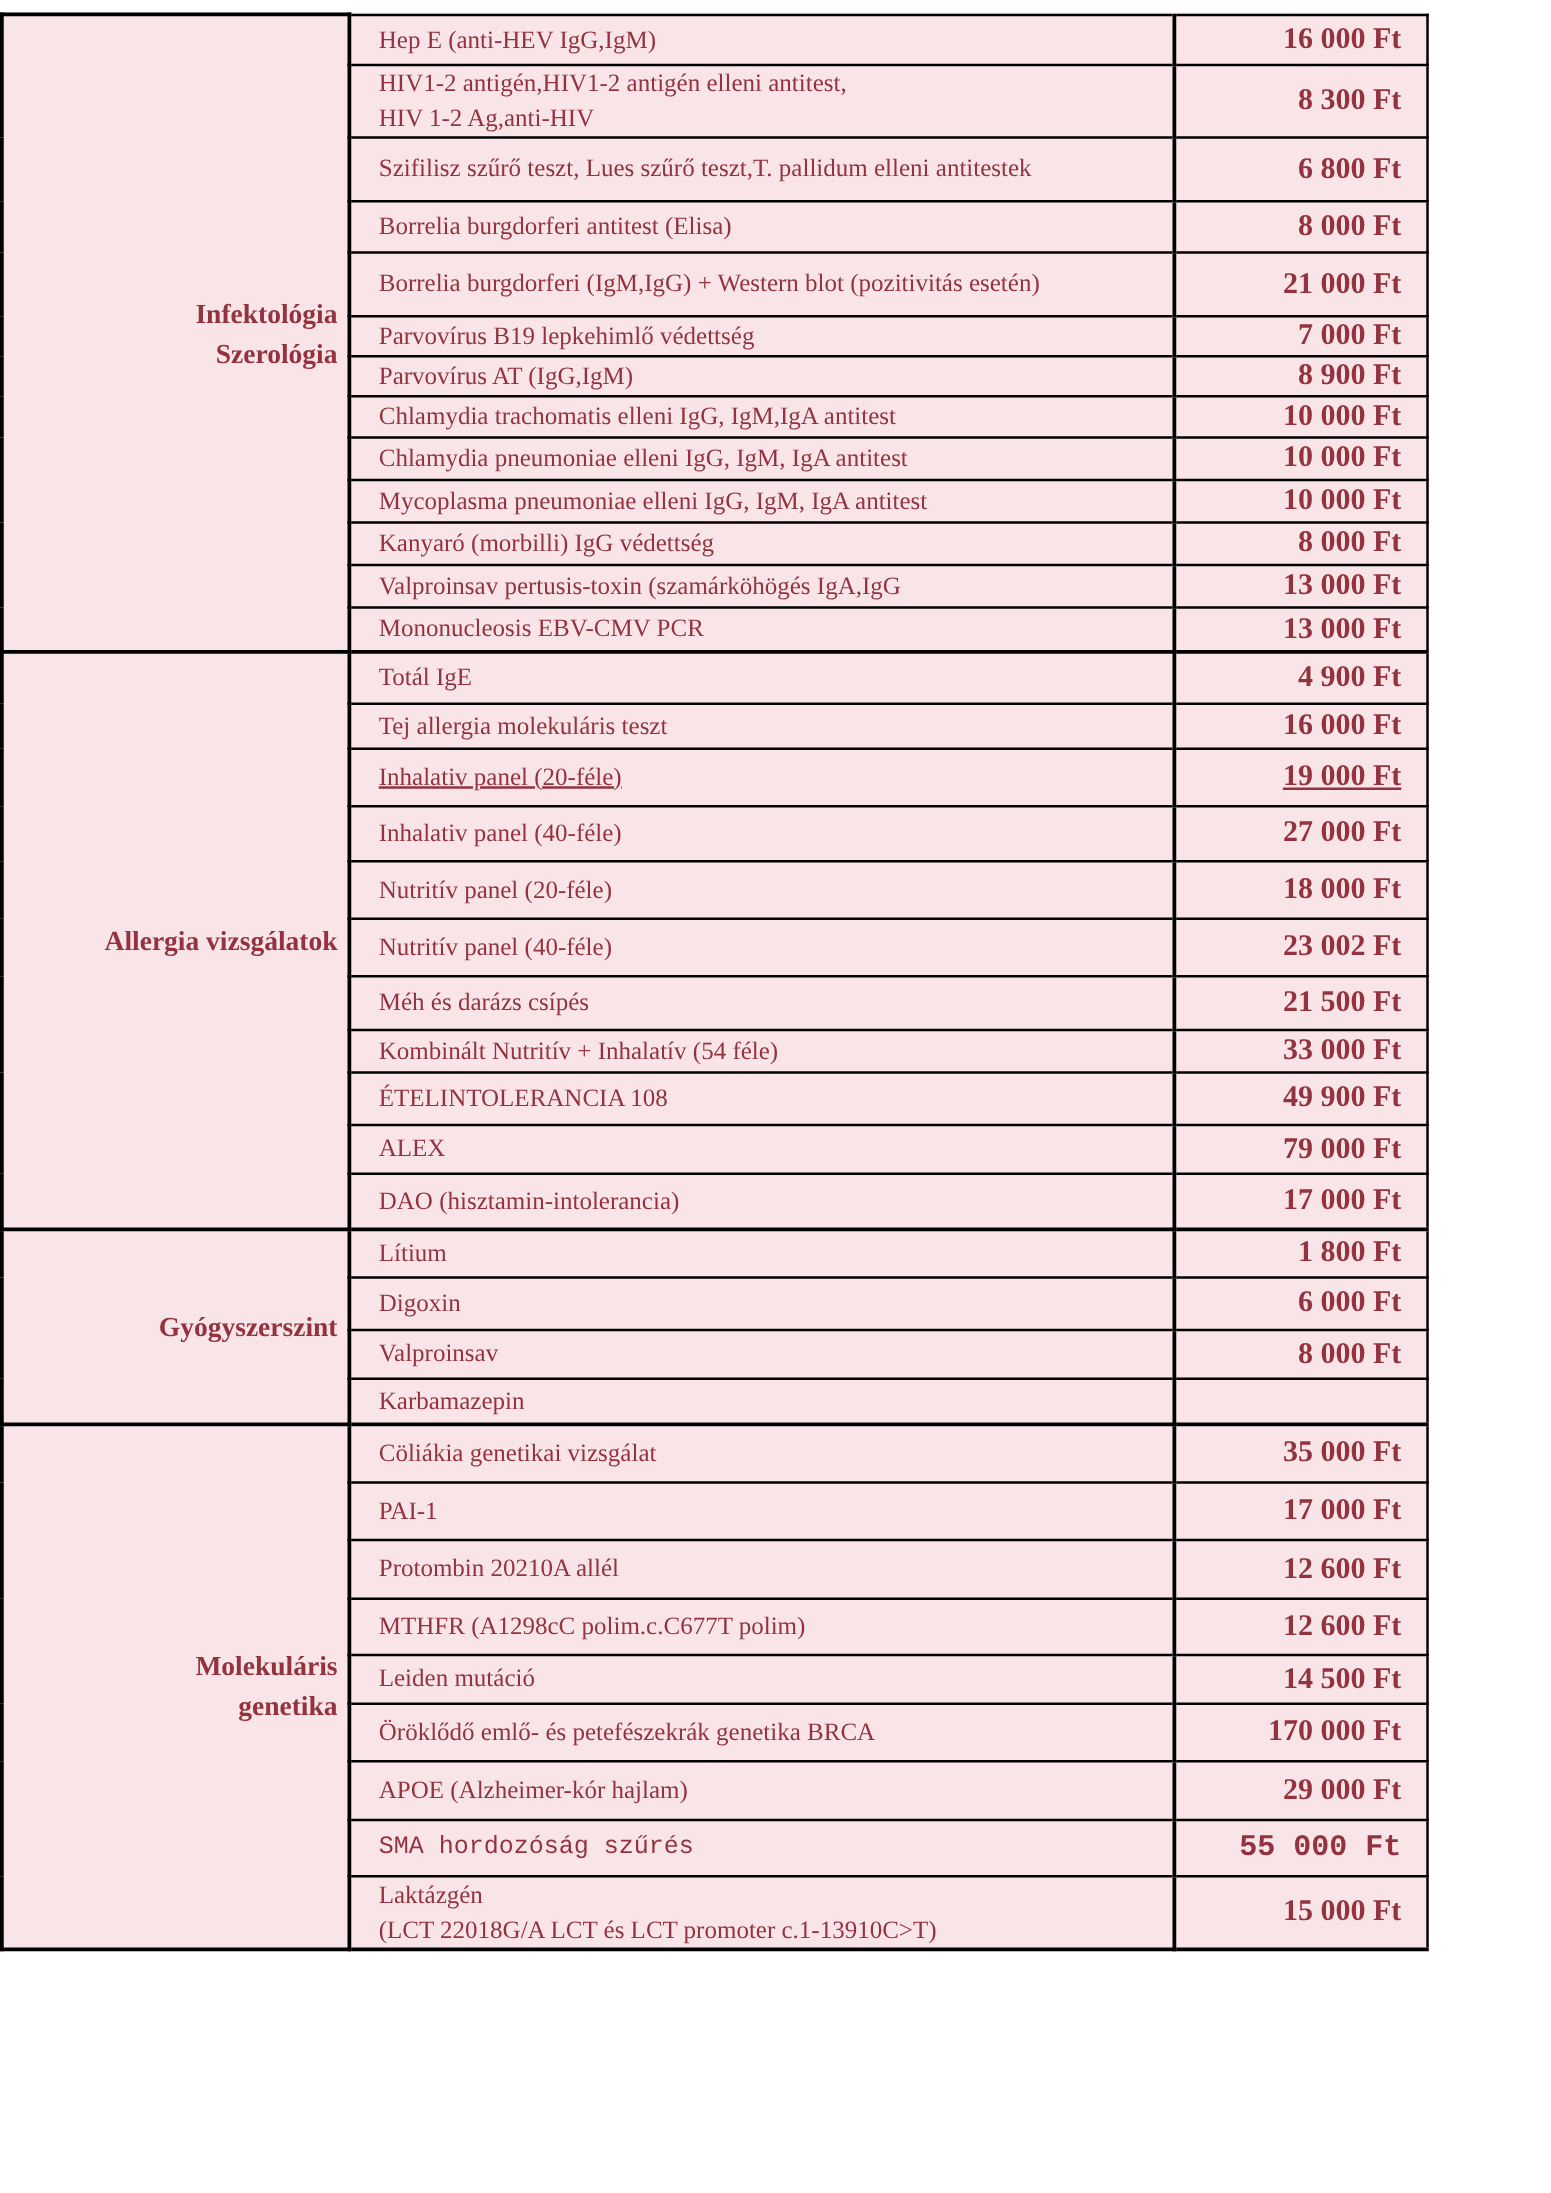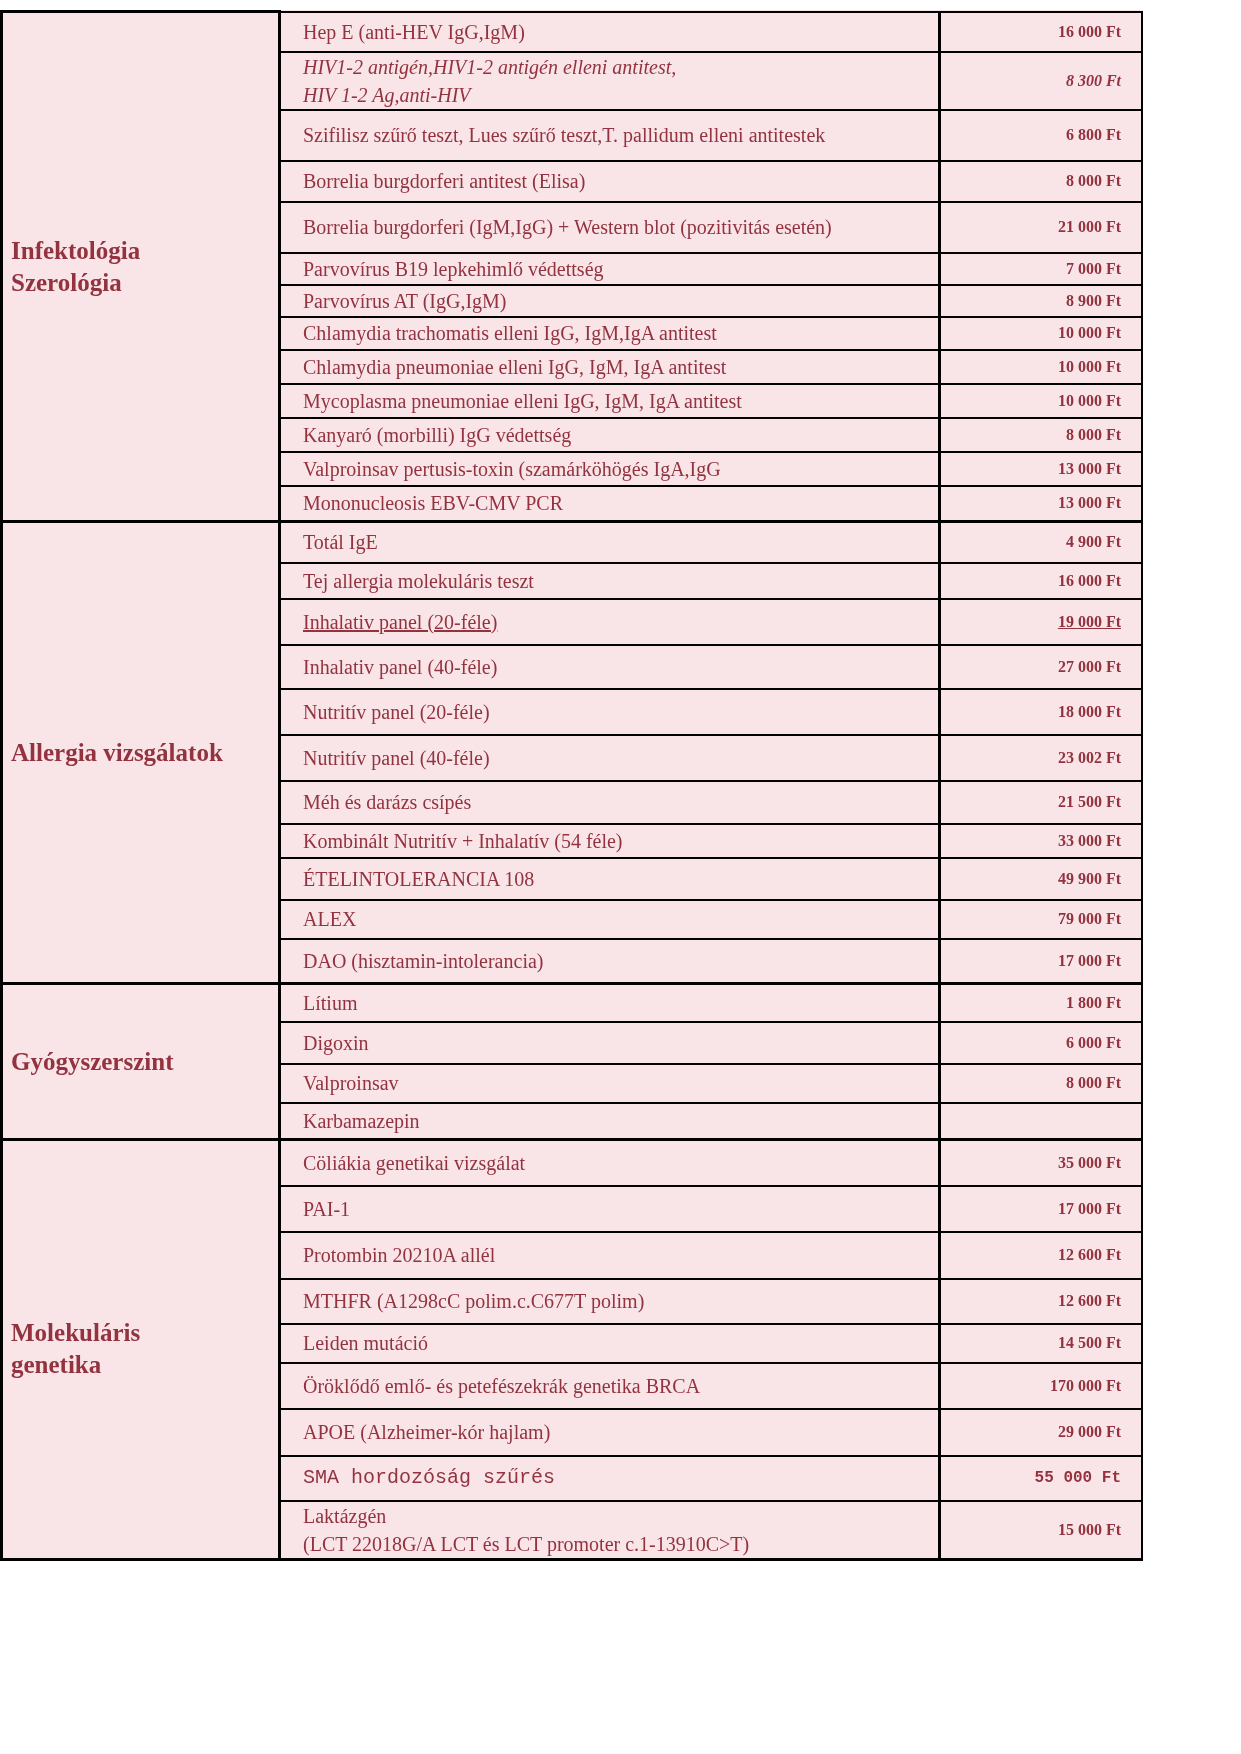--- a/index.html
+++ b/index.html
@@ -2,48 +2,48 @@
 <html><head>
 <meta charset="utf-8">
 <style>
   html, body { margin: 0; padding: 0; background: #ffffff; }
   body { width: 1241px; height: 1754px; position: relative; overflow: hidden;
          font-family: "Liberation Serif", "DejaVu Serif", serif; }
   #doc { position: absolute; left: 0; top: 10px; width: 1241px; }
   table.price { border-collapse: collapse; table-layout: fixed; width: 1102px;
                 background: #f9e5e8; color: #93333f; }
   table.price td { border: 2px solid #000; padding: 0; vertical-align: middle; }
-  table.price td.cat { width: 259px; text-align: left; font-weight: bold;
-                       font-size: 25px; line-height: 32px; padding: 0 8px;
+  table.price td.cat { width: 259px; text-align: right; font-weight: bold;
+                       font-size: 22px; line-height: 32px; padding: 0 8px;
                        border-width: 3px; }
   table.price td.name { width: 635px; font-size: 20px; line-height: 28px;
                         padding-left: 22px; border-left-width: 3px; border-right-width: 3px; }
   table.price td.price-cell { width: 180px; text-align: right; font-weight: bold;
-                              font-size: 16px; padding-right: 20px;
+                              font-size: 24px; padding-right: 20px;
                               border-right-width: 2px; }
   table.price tr.grp-end td { border-bottom-width: 3px; }
   .two-line { display: block; }
 </style>
 </head>
 <body>
 
 <div id="doc">
   <table class="price" id="price-table">
       <tbody>
         <tr style="height: 40px;">
           <td class="cat" rowspan="13">
             <span class="two-line">Infektológia</span>
             <span class="two-line">Szerológia</span>
           </td>
           <td class="name">
             <span class="two-line">Hep E (anti-HEV IgG,IgM)</span>
           </td>
           <td class="price-cell">16 000 Ft</td>
         </tr>
-        <tr style="height: 58px; font-style: italic;">
+        <tr style="height: 58px;">
           <td class="name">
             <span class="two-line">HIV1-2 antigén,HIV1-2 antigén elleni antitest,</span>
             <span class="two-line">HIV 1-2 Ag,anti-HIV</span>
           </td>
           <td class="price-cell">8 300 Ft</td>
         </tr>
         <tr style="height: 51px;">
           <td class="name">
             <span class="two-line">Szifilisz szűrő teszt, Lues szűrő teszt,T. pallidum elleni antitestek</span>
           </td>

